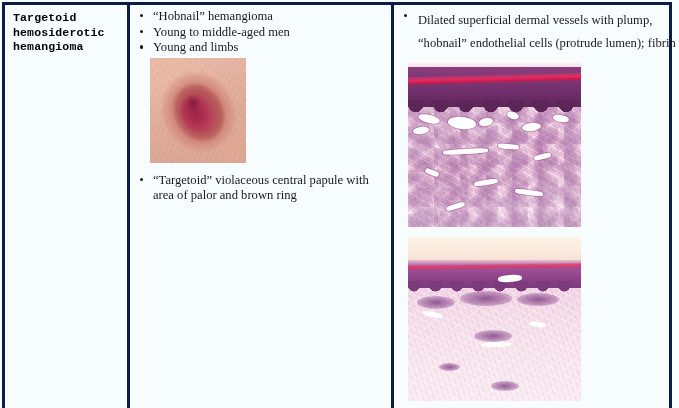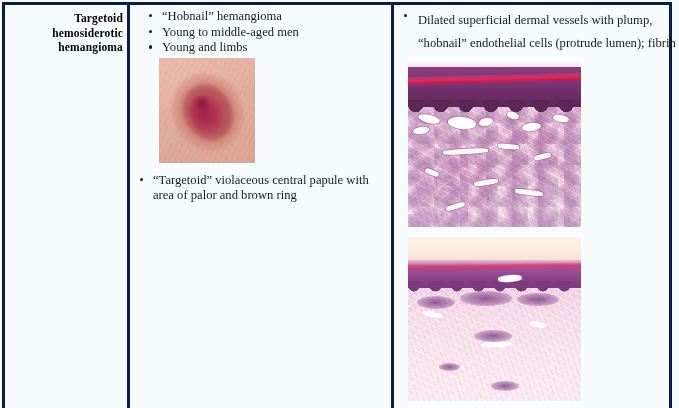--- a/index.html
+++ b/index.html
@@ -46,33 +46,32 @@
   .col-divider.d2 { left: 386px; top: -2px; height: 410px; }
 
   
   .col-name {
     position: absolute;
     left: 8px;
     top: 6px;
     width: 110px;
   }
   .name-text {
-    font-family: Liberation Serif, serif;
+    font-family: Liberation Mono, monospace;
     font-weight: bold;
     font-size: 11.5px;
     line-height: 14.5px;
     color: #000000;
     letter-spacing: 0.15px;
-    text-align: right;
   }
 
   
   .col-clinical {
     position: absolute;
-    left: 137px;
+    left: 128px;
     top: 4px;
     width: 256px;
   }
 
   ul.bullets {
     margin: 0;
     padding: 0;
     list-style: none;
   }
   ul.bullets li {

